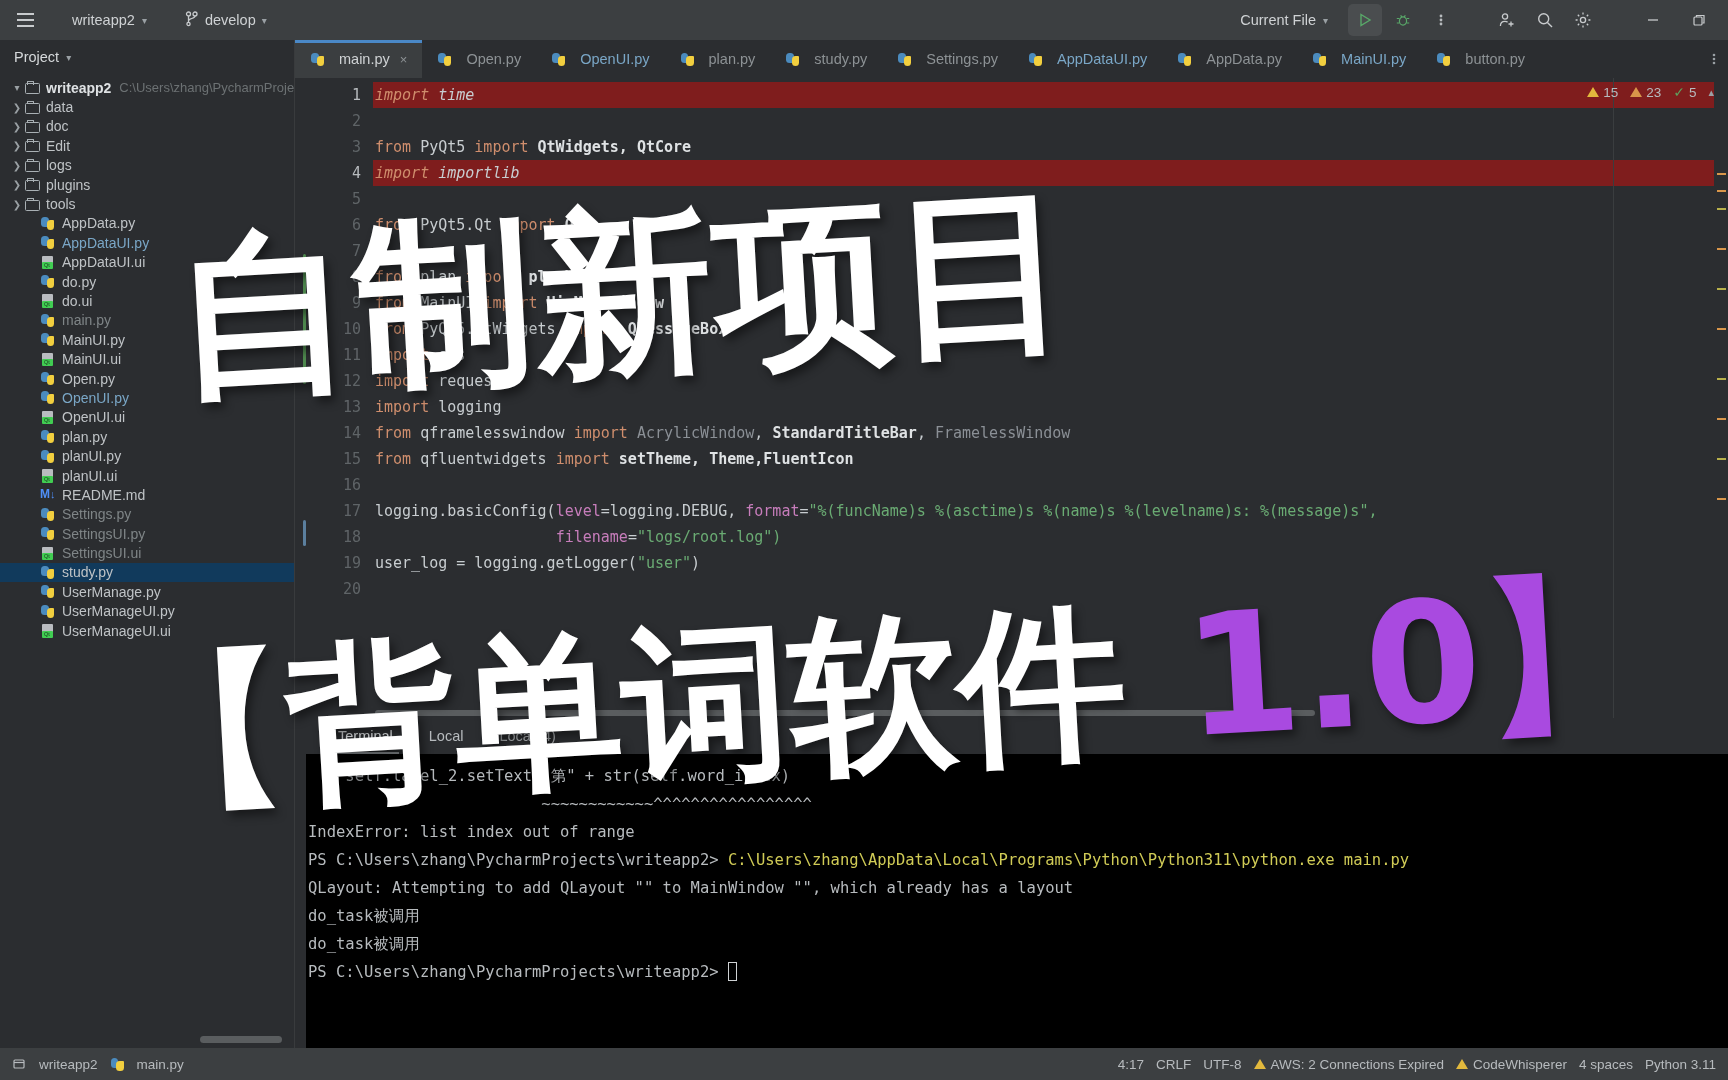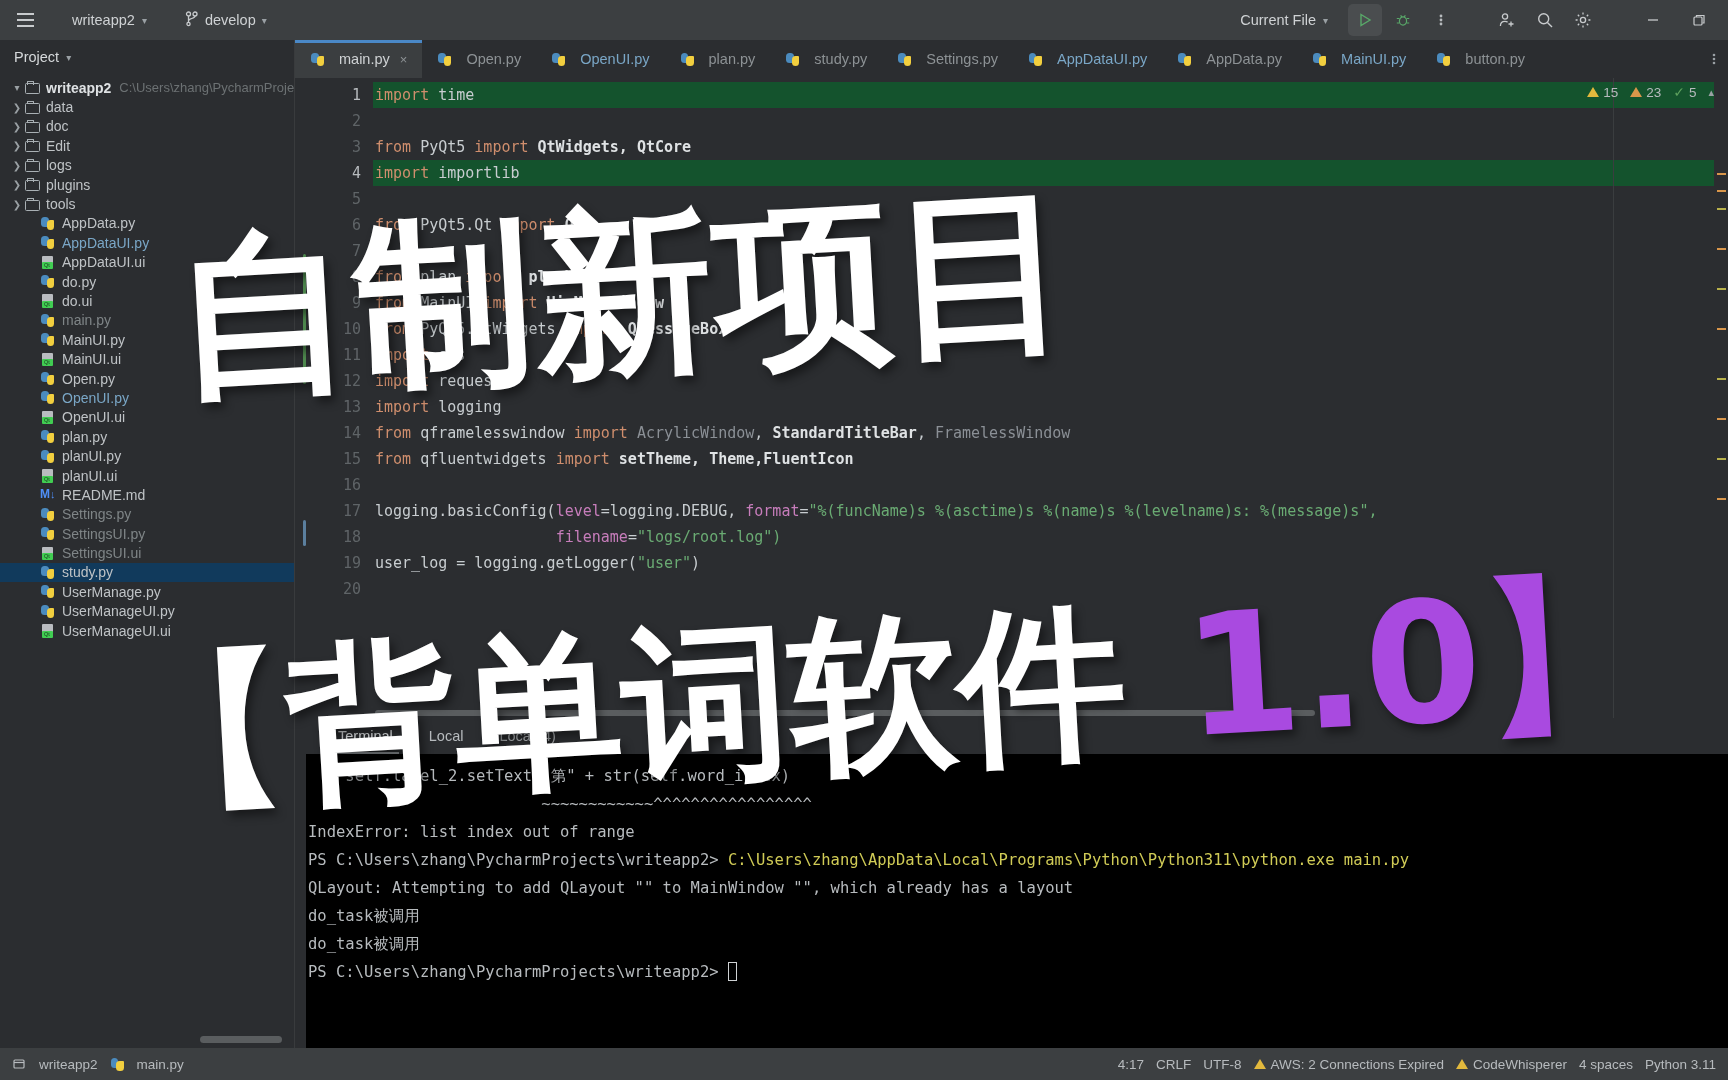--- a/index.html
+++ b/index.html
@@ -179,21 +179,21 @@
     position:absolute; left:8px; width:3px; background:#4f8a4f; border-radius:2px;
   }
   .gmark2 { position:absolute; left:8px; width:3px; background:#5b7f9e; border-radius:2px; }
 
   .code {
     flex:1; position:relative; overflow:hidden;
     font-family:"DejaVu Sans Mono", monospace; font-size:15px;
     padding-top:4px;
   }
   .cl { height:26px; line-height:26px; white-space:pre; padding-left:2px; }
-  .cl.hl { background:#14532d; }
+  .cl.hl { background:#7f1d1d;font-style:italic; }
   .kw  { color:#cf8e6d; }
   .ident { color:#c8cdd0; }
   .cls { color:#dfe2e4; font-weight:bold; }
   .mod { color:#8b9096; }
   .str { color:#6aab73; }
   .param { color:#c77dbb; }
 
   .inspect {
     position:absolute; right:14px; top:6px; display:flex; align-items:center; gap:12px;
     font-family:"Liberation Sans",sans-serif; font-size:13.5px; color:#b7bbbe; z-index:3;

